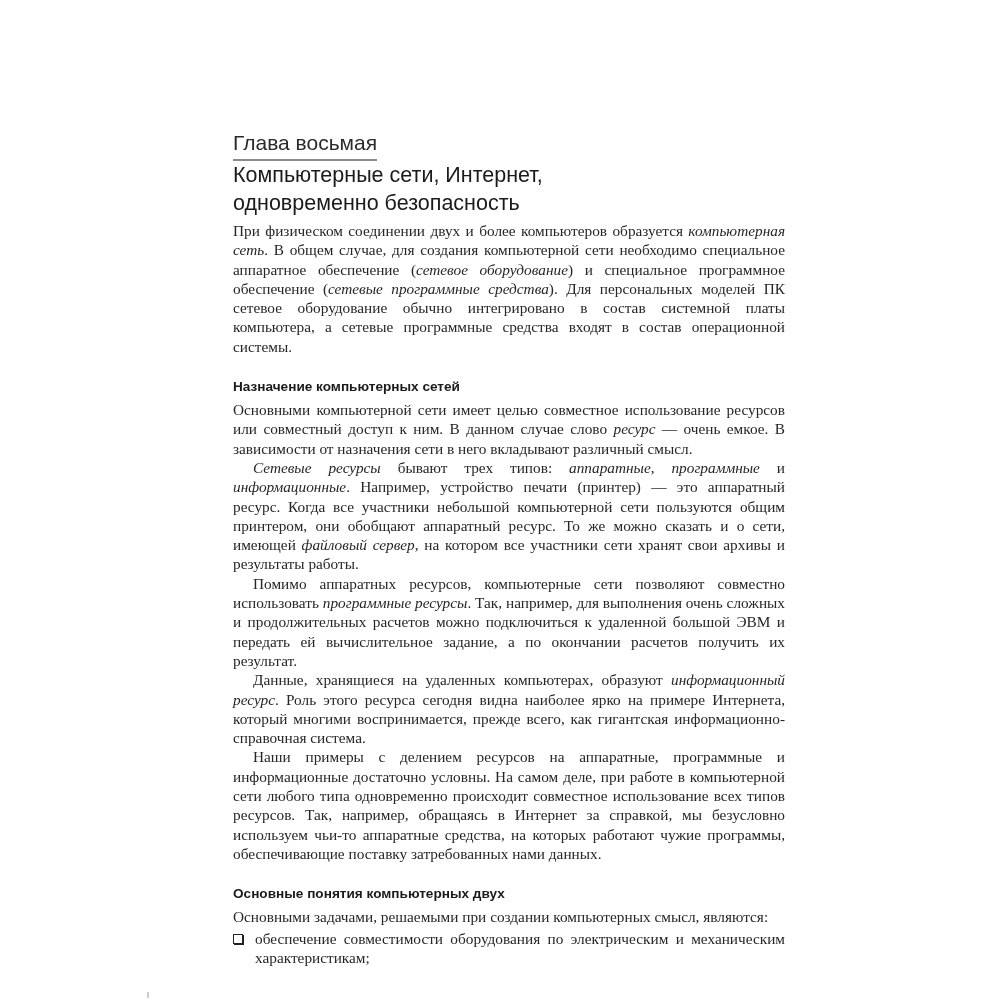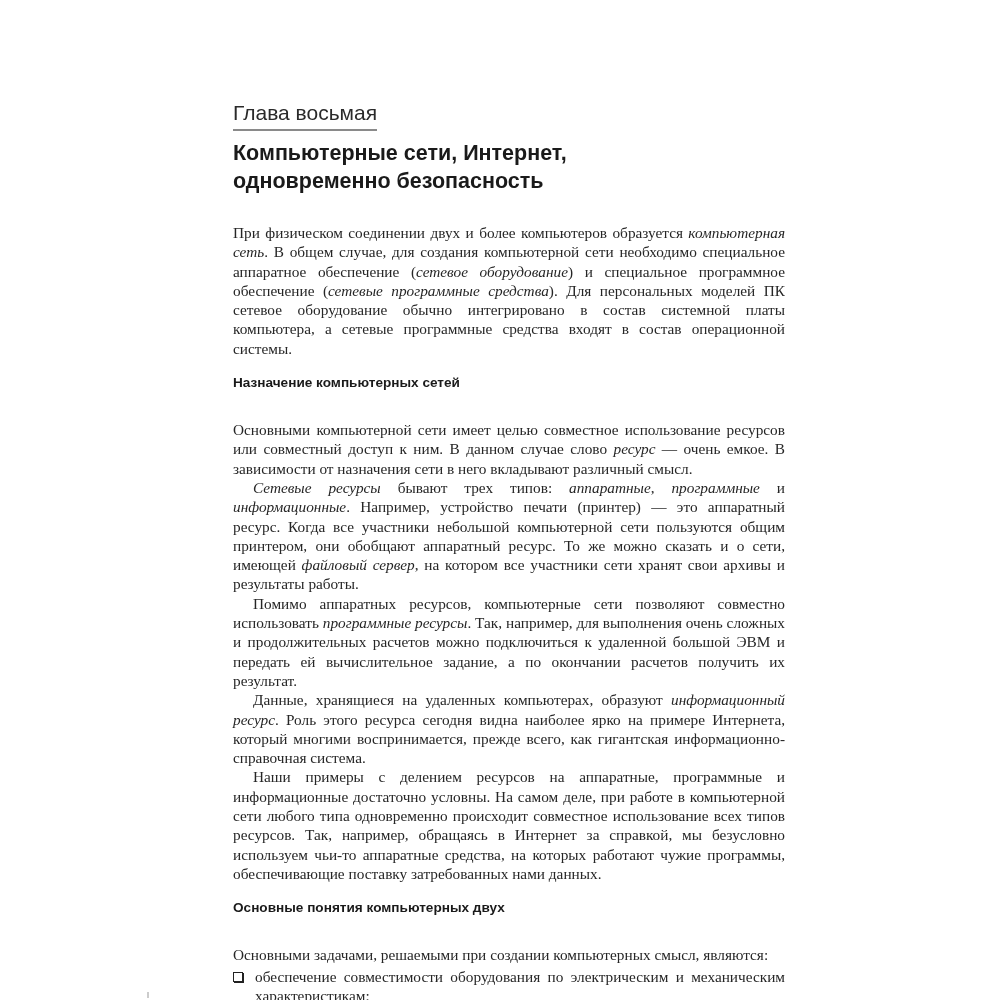--- a/index.html
+++ b/index.html
@@ -1,38 +1,38 @@
 <!DOCTYPE html>
 <html><head>
 <meta charset="utf-8">
 <style>
   html, body { margin: 0; padding: 0; background: #ffffff; }
   body { width: 1000px; height: 1000px; position: relative; overflow: hidden; color: #1e1e1e; }
   .page { position: absolute; left: 233px; top: 100px; width: 552px; }
   .chapter-label {
     font-family: "Liberation Sans", sans-serif; font-size: 21px; color: #2a2a2a;
-    display: inline-block; padding-bottom: 3px; border-bottom: 2px solid #8a8a8a; line-height: 26px;
+    display: inline-block; padding-bottom: 3px; border-bottom: 2px solid #8a8a8a; line-height: 26px; margin-top: 30px;
   }
   .chapter-title {
-    font-family: "Liberation Sans", sans-serif; font-weight: bold; font-size: 21.5px;
-    line-height: 28px; margin-top: 8px; color: #1a1a1a;
+    font-family: "Liberation Sans", sans-serif; font-weight: normal; font-size: 21.5px;
+    line-height: 28px; color: #1a1a1a;
   }
   .section-title {
     font-family: "Liberation Sans", sans-serif; font-weight: bold; font-size: 16.5px;
     margin-top: 28px; color: #1a1a1a; line-height: 20px;
   }
   .subsection-title {
     font-family: "Liberation Sans", sans-serif; font-weight: bold; font-size: 13.6px;
-    color: #1a1a1a; line-height: 18px; margin-top: 16px;
+    color: #1a1a1a; line-height: 18px; margin-top: 22px;
   }
   p {
     font-family: "Liberation Serif", serif; font-size: 15.3px; line-height: 19.3px;
     margin: 0; text-align: justify; color: #262626;
   }
-  p.first { margin-top: 28px; }
+  p.first { margin-top: 4px; }
   p.indent { text-indent: 20px; }
   em { font-style: italic; }
   .bullet { display: flex; margin-top: 2px; }
   .bullet .box { width: 22px; flex: none; padding-top: 5px; }
   .bullet .box span { display: block; width: 8px; height: 8px; border: 1.3px solid #222; box-shadow: 1px 1px 0 #222; }
   .bullet p { flex: 1; }
   .corner-mark { position: absolute; left: 147px; top: 992px; width: 2px; height: 6px; background: #ccc; }
 </style>
 </head>
 <body>

